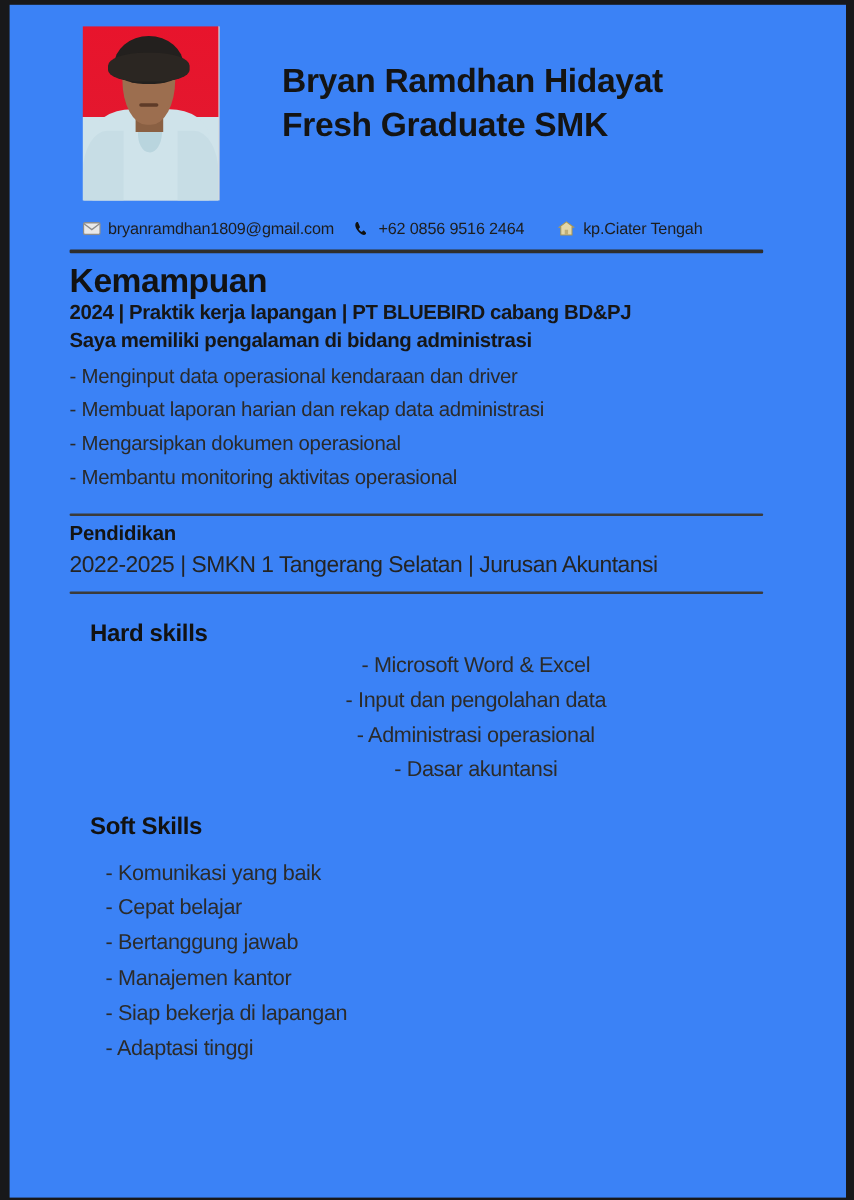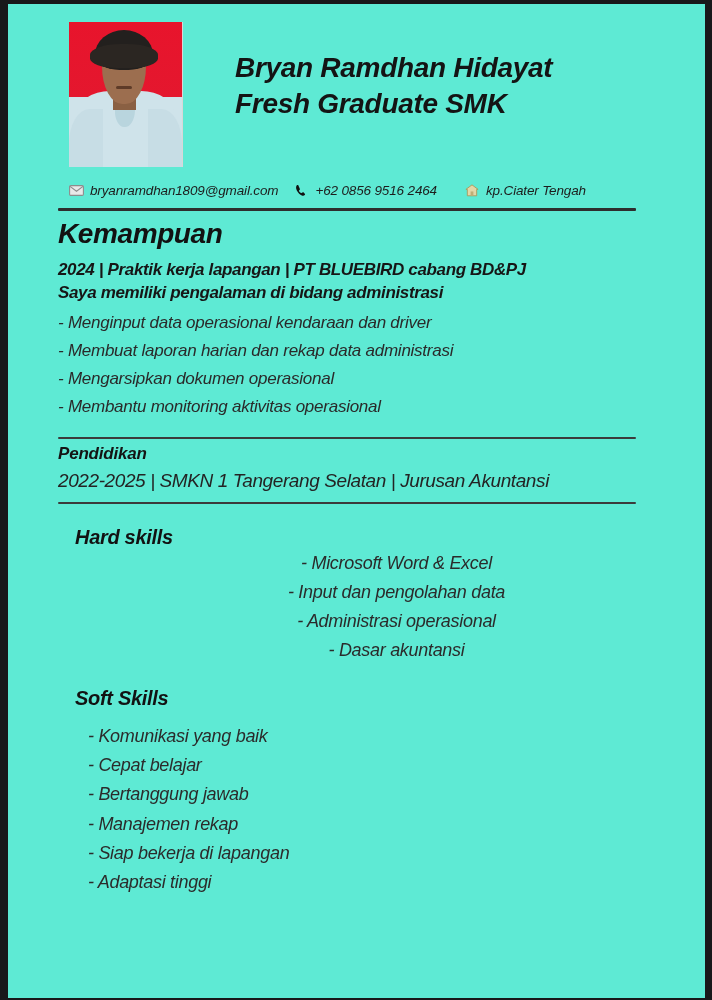--- a/index.html
+++ b/index.html
@@ -21,24 +21,23 @@
     height: 1000px;
     background: #18181a;
     box-sizing: border-box;
     padding: 4px 7px 2px 8px;
   }
 
   .page {
     position: relative;
     width: 100%;
     height: 100%;
-    background: #5eead4;
+    background: #3b82f6;
     box-sizing: border-box;
     overflow: hidden;
-    font-style: italic;
   }
 
   
   .header {
     display: flex;
     align-items: flex-start;
     padding: 18px 0 0 0;
   }
   .photo-wrap {
     margin-left: 61px;
@@ -285,21 +284,21 @@
           </svg>
         </span>
         <span>kp.Ciater Tengah</span>
       </div>
     </div>
 
     <div class="rule" style="margin-top:10px;"></div>
 
     <div class="section" style="margin-top:8px;">
       <div class="h1">Kemampuan</div>
-      <div class="bold-line" style="margin-top:9px;">2024 | Praktik kerja lapangan | PT BLUEBIRD cabang BD&amp;PJ</div>
+      <div class="bold-line" style="">2024 | Praktik kerja lapangan | PT BLUEBIRD cabang BD&amp;PJ</div>
       <div class="bold-line">Saya memiliki pengalaman di bidang administrasi</div>
       <div style="margin-top:4px;">
         <div class="body-line">- Menginput data operasional kendaraan dan driver</div>
         <div class="body-line">- Membuat laporan harian dan rekap data administrasi</div>
         <div class="body-line">- Mengarsipkan dokumen operasional</div>
         <div class="body-line">- Membantu monitoring aktivitas operasional</div>
       </div>
     </div>
 
     <div class="rule thin" style="margin-top:16px;"></div>
@@ -322,21 +321,21 @@
           <div class="skill-line">- Dasar akuntansi</div>
         </div>
       </div>
 
       <div class="skill-group" style="margin-top:22px;">
         <div class="skill-head">Soft Skills</div>
         <div style="margin-top:12px;">
           <div class="skill-line">- Komunikasi yang baik</div>
           <div class="skill-line">- Cepat belajar</div>
           <div class="skill-line">- Bertanggung jawab</div>
-          <div class="skill-line">- Manajemen rekap</div>
+          <div class="skill-line">- Manajemen kantor</div>
           <div class="skill-line">- Siap bekerja di lapangan</div>
           <div class="skill-line">- Adaptasi tinggi</div>
         </div>
       </div>
     </div>
 
   </div>
 </div>
 
 </body></html>

